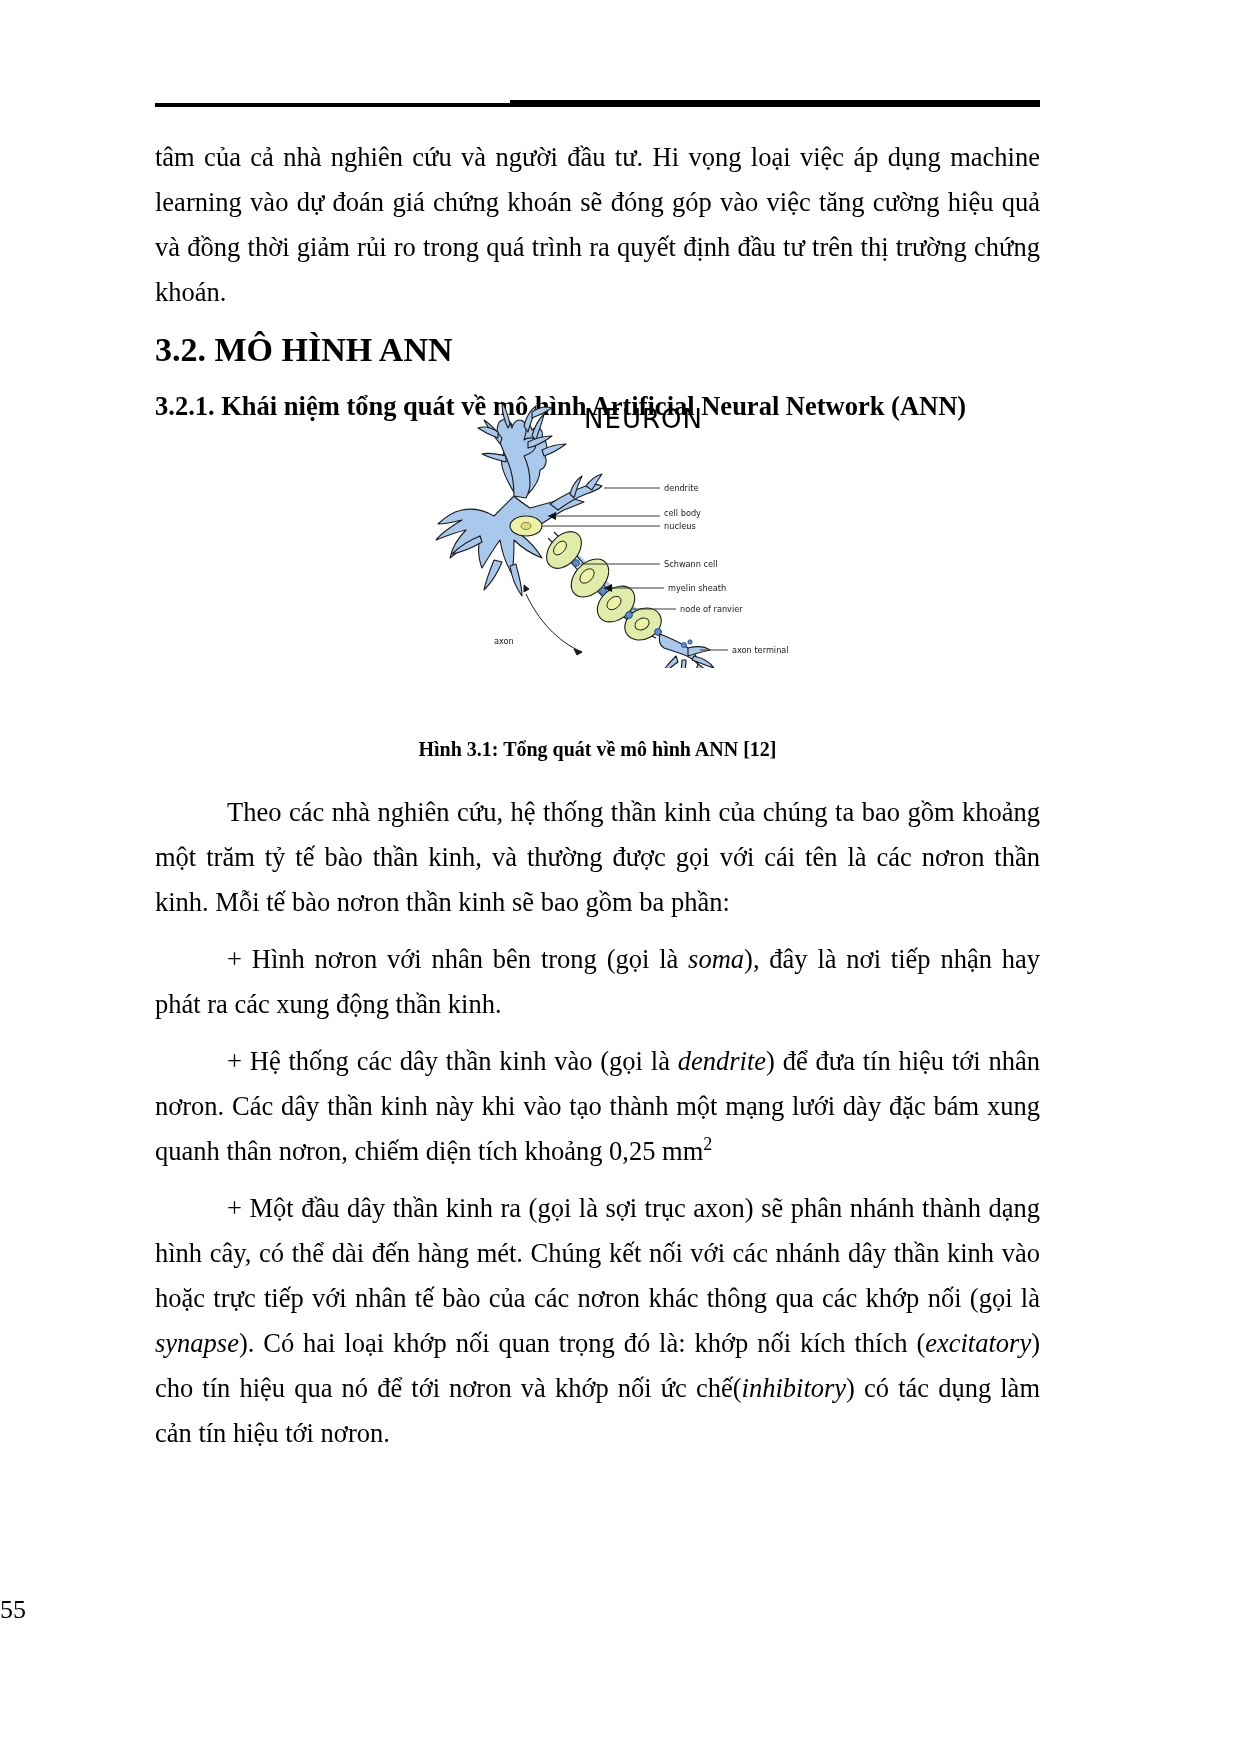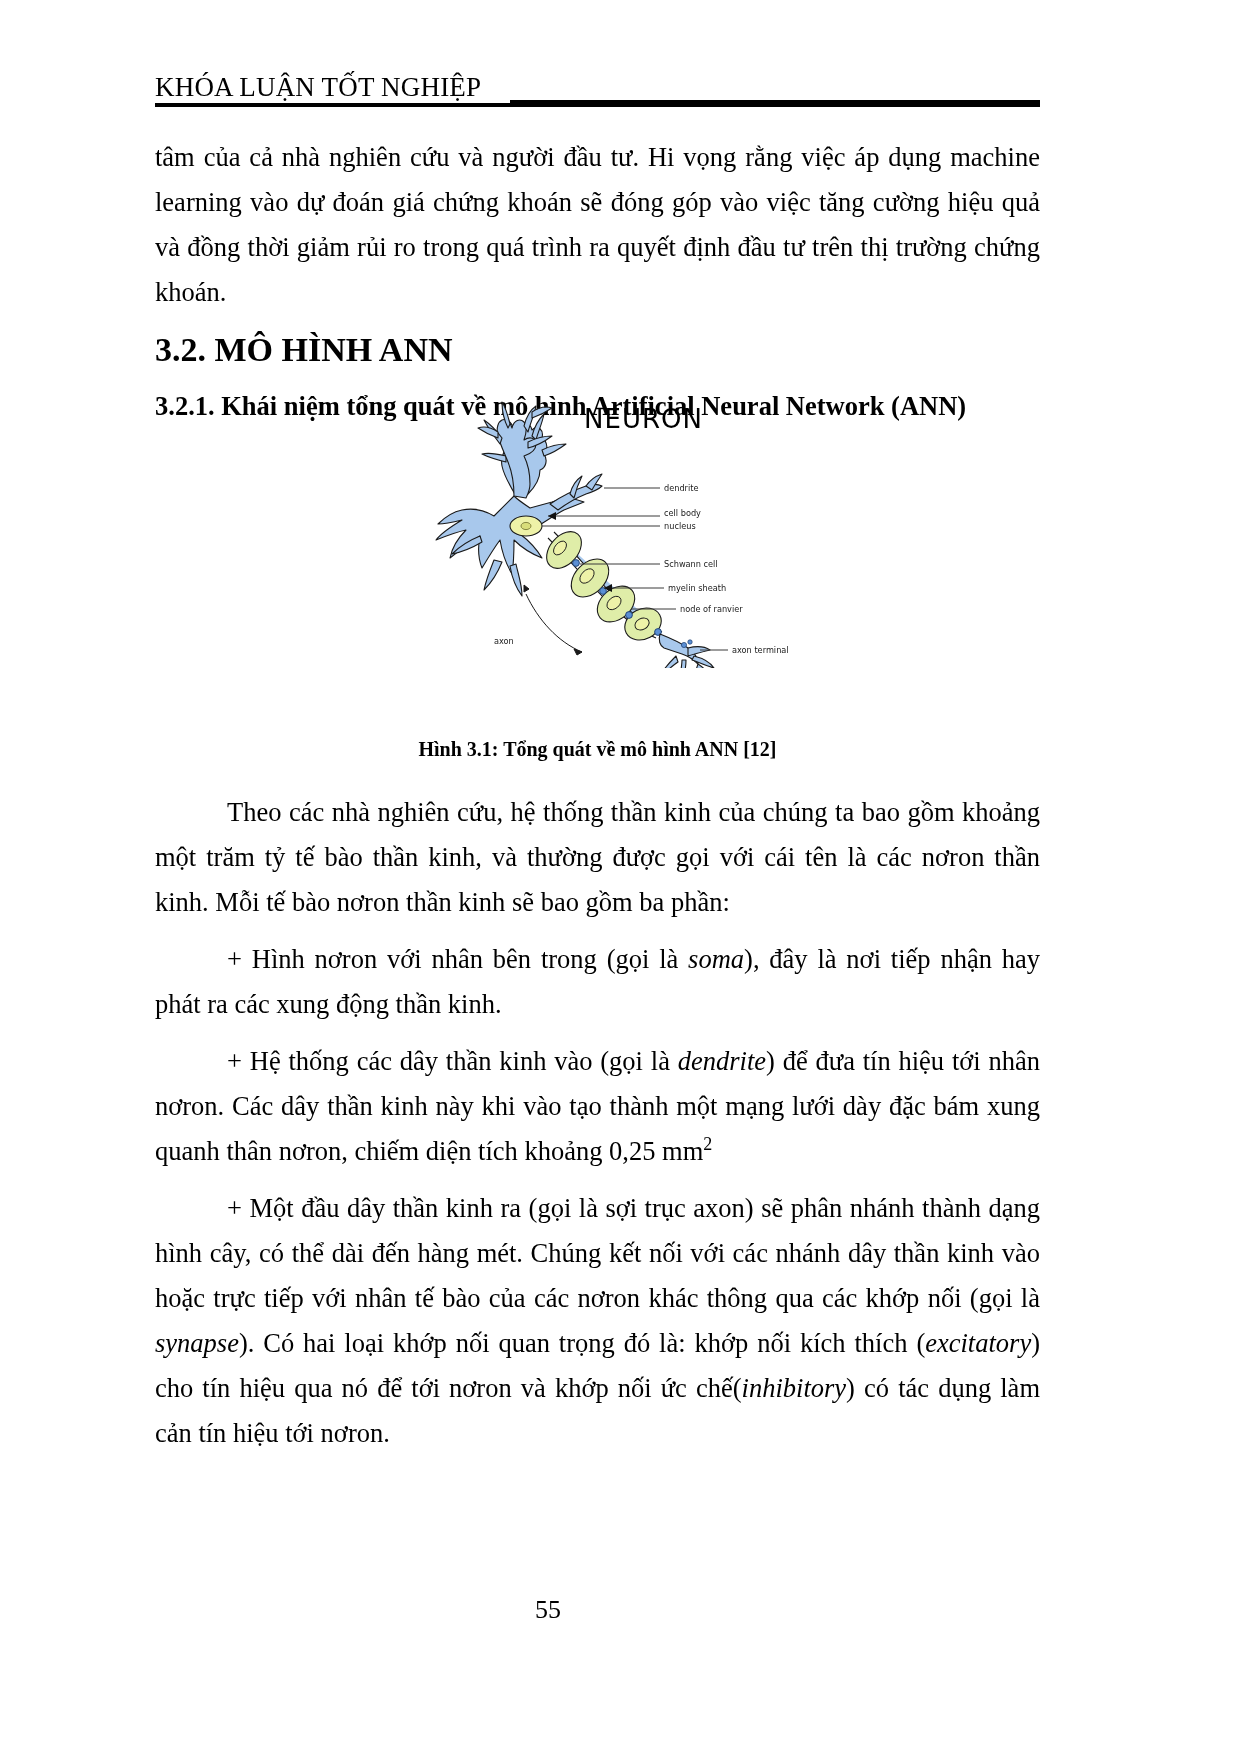--- a/index.html
+++ b/index.html
@@ -54,36 +54,33 @@
 
   .lbl { font-family:"DejaVu Sans","Liberation Sans",sans-serif; font-size:8.2px; fill:#1a1a1a; }
   .lbl-title { font-family:"DejaVu Sans","Liberation Sans",sans-serif; font-size:26px; fill:#000; letter-spacing:1px; }
 
   
   .content2 { position:absolute; left:155px; top:790px; width:885px; }
 
   
   .pageno {
     position:absolute; left:0; top:1595px; width:1096px;
-    text-align:center; font-size:26px;
+    text-align:left; font-size:26px;
   }
 </style>
 </head>
 <body>
 
 <div class="page">
 
-  <div class="header">
-    <div class="header-title">KHÓA LUẬN TỐT NGHIỆP</div>
-  </div>
   <div class="header-rule"></div>
   <div class="header-rule-b"></div>
 
   <div class="content">
-    <p class="body">tâm của cả nhà nghiên cứu và người đầu tư. Hi vọng rằng việc áp dụng machine learning vào dự đoán giá chứng khoán sẽ đóng góp vào việc tăng cường hiệu quả và đồng thời giảm rủi ro trong quá trình ra quyết định đầu tư trên thị trường chứng khoán.</p>
+    <p class="body">tâm của cả nhà nghiên cứu và người đầu tư. Hi vọng loại việc áp dụng machine learning vào dự đoán giá chứng khoán sẽ đóng góp vào việc tăng cường hiệu quả và đồng thời giảm rủi ro trong quá trình ra quyết định đầu tư trên thị trường chứng khoán.</p>
     <div class="gap-sm"></div>
     <h2 class="sec">3.2. MÔ HÌNH ANN</h2>
     <div class="gap-sm"></div>
     <h3 class="sub">3.2.1. Khái niệm tổng quát về mô hình Artificial Neural Network (ANN)</h3>
   </div>
 
   <div class="figure">
     <div class="fig-box">
 
       <svg class="neuron" width="400" height="270" viewBox="0 0 400 270">

